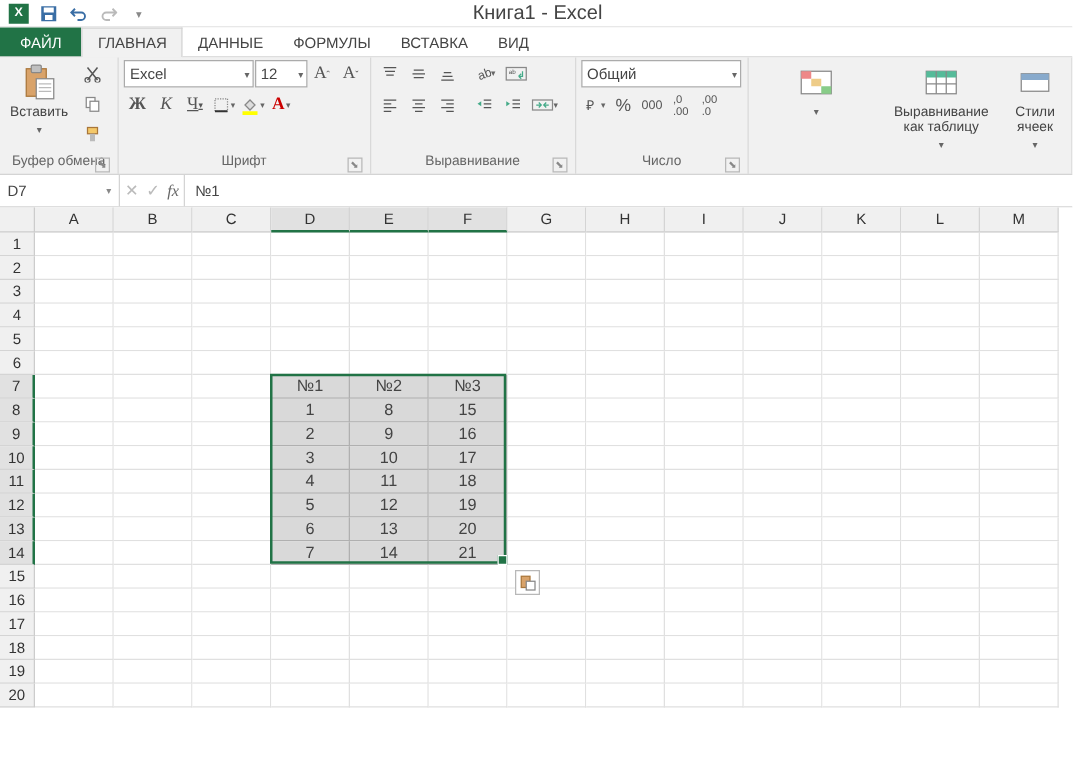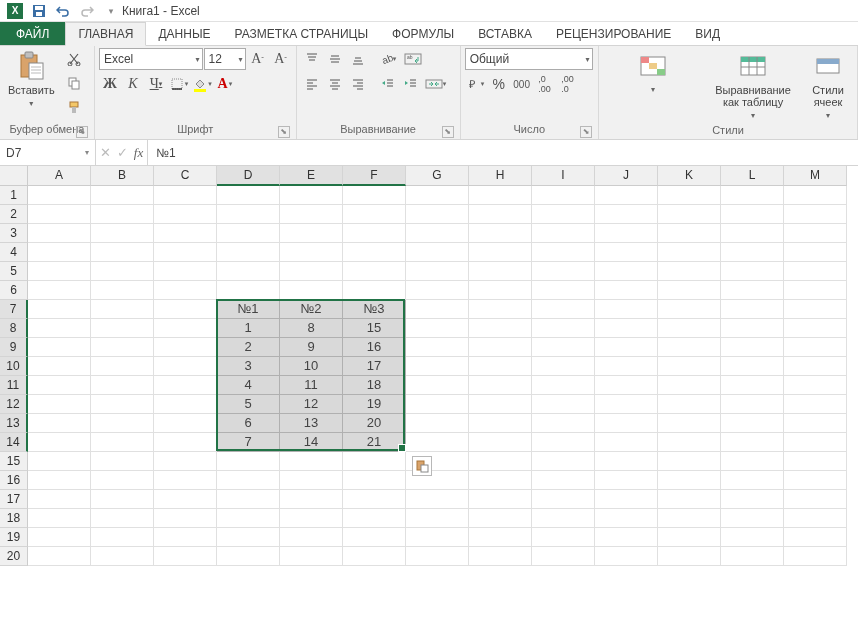--- a/index.html
+++ b/index.html
@@ -3,21 +3,21 @@
 <meta charset="utf-8">
 <style>
   * { box-sizing: border-box; margin: 0; padding: 0; font-family: "Segoe UI", Tahoma, sans-serif; }
   body { width: 858px; height: 618px; background: #fff; overflow: hidden; font-size: 12px; color: #444; }
   
   
   .titlebar { height: 22px; background: #fff; display: flex; align-items: center; border-bottom: 1px solid #e1e1e1; }
   .qat { display: flex; align-items: center; gap: 2px; padding-left: 4px; }
   .qat-item { width: 22px; height: 18px; display: flex; align-items: center; justify-content: center; }
   .excel-logo { width: 16px; height: 16px; background: #217346; color: #fff; font-weight: bold; font-size: 10px; display: flex; align-items: center; justify-content: center; }
-  .title-text { flex: 1; font-size: 12px; color: #444; }
+  .title-text { flex: 1; text-align: center; font-size: 16px; color: #444; }
   
   
   .ribbon-tabs { height: 24px; display: flex; align-items: stretch; background: #fff; border-bottom: 1px solid #d4d4d4; }
   .tab { padding: 0 12px; display: flex; align-items: center; font-size: 12px; cursor: pointer; color: #444; }
   .tab.file { background: #217346; color: #fff; font-weight: normal; padding: 0 16px; }
   .tab.active { border: 1px solid #d4d4d4; border-bottom: 1px solid #f1f1f1; background: #f1f1f1; margin-bottom: -1px; }
   
   
   .ribbon { height: 94px; background: #f1f1f1; display: flex; border-bottom: 1px solid #d4d4d4; }
   .group { border-right: 1px solid #d9d9d9; display: flex; flex-direction: column; padding: 2px 4px 0 4px; }
@@ -91,24 +91,22 @@
     <div class="qat-item" style="font-size:9px;color:#888;">▾</div>
   </div>
   <div class="title-text">Книга1 - Excel</div>
   <div style="width:120px"></div>
 </div>
 
 <div class="ribbon-tabs">
   <div class="tab file">ФАЙЛ</div>
   <div class="tab active">ГЛАВНАЯ</div>
   <div class="tab">ДАННЫЕ</div>
-  <div class="tab">РАЗМЕТКА СТРАНИЦЫ</div>
   <div class="tab">ФОРМУЛЫ</div>
   <div class="tab">ВСТАВКА</div>
-  <div class="tab">РЕЦЕНЗИРОВАНИЕ</div>
   <div class="tab">ВИД</div>
 </div>
 
 <div class="ribbon">
 
   <div class="group" style="width:96px">
     <div class="group-body">
       <div class="big-btn">
         <div class="ico">
           <svg width="28" height="30" viewBox="0 0 28 30">
@@ -336,21 +334,20 @@
         <div class="ico">
             <svg width="28" height="26">
               <rect x="3" y="6" width="22" height="14" fill="#fff" stroke="#888"></rect>
               <rect x="3" y="6" width="22" height="5" fill="#8ac"></rect>
             </svg>
           </div>
         <span>Стили ячеек</span>
           <span style="font-size:8px;color:#666">▾</span>
       </div>
     </div>
-    <div class="group-label">Стили</div>
   </div>
 </div>
 
 <div class="fbar">
   <div class="namebox">
       <span>D7</span>
       <span class="dd">▾</span>
     </div>
   <div class="fbar-btns">
     <span>✕</span>

